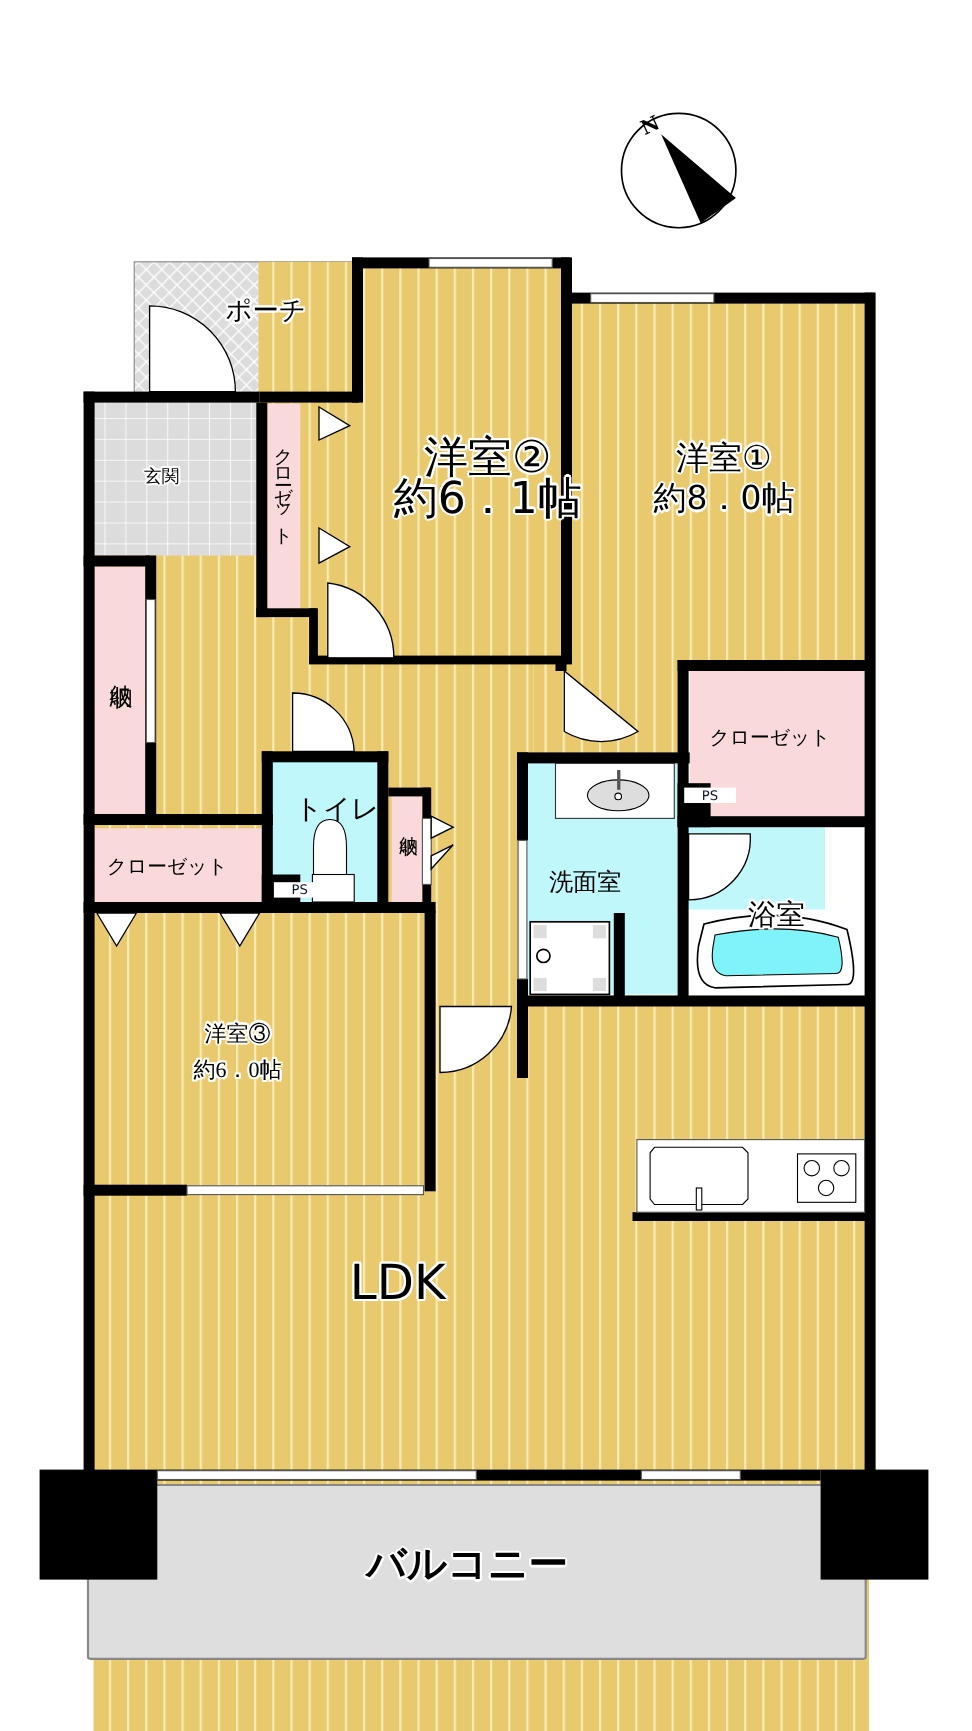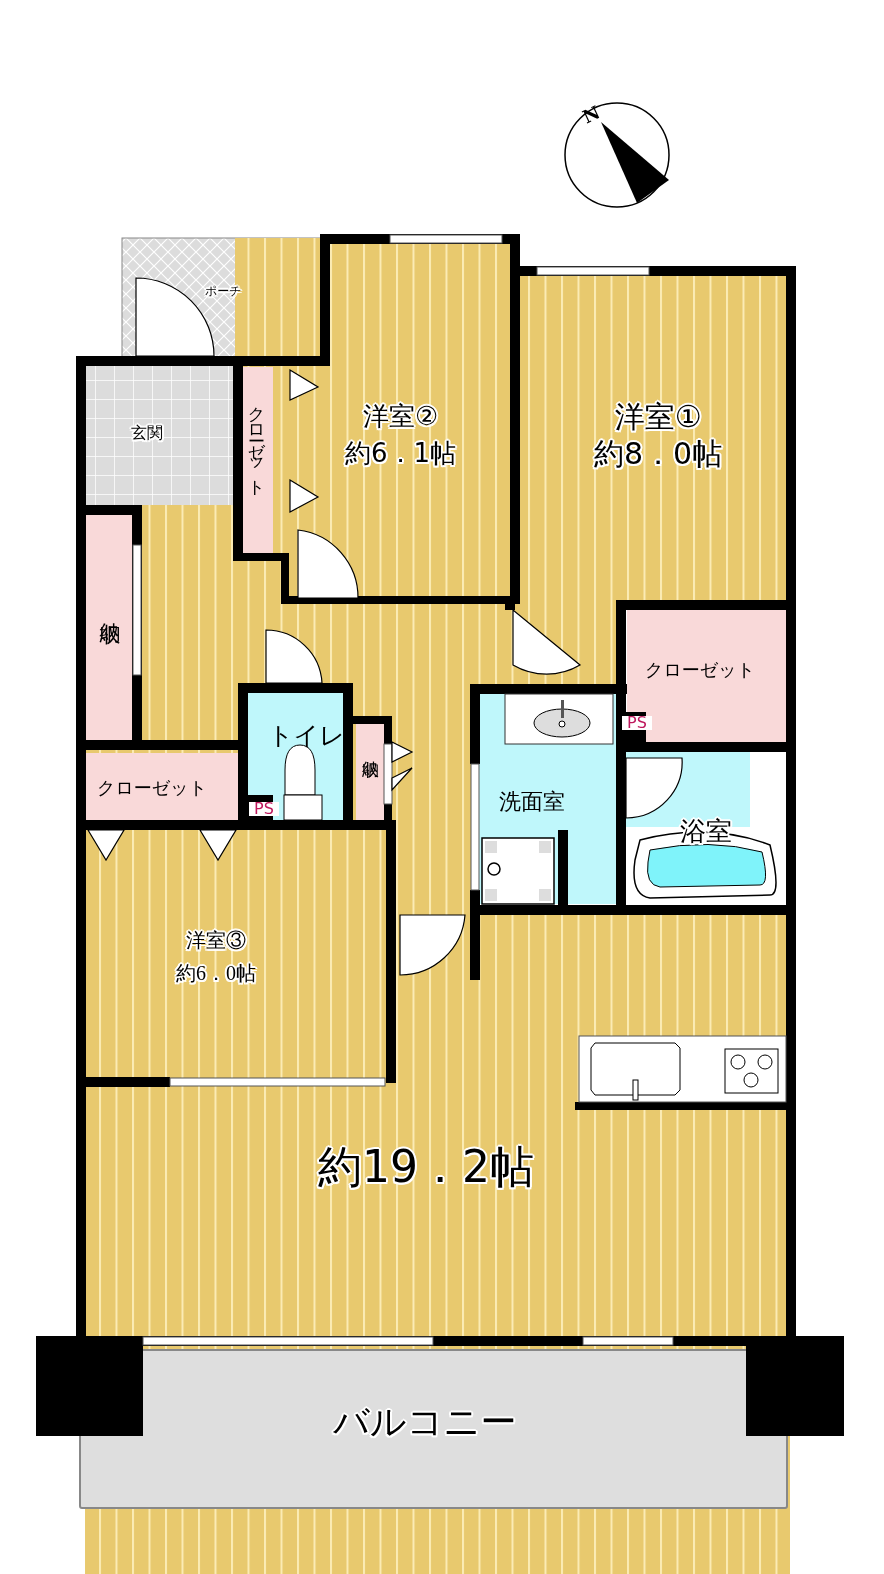--- a/index.html
+++ b/index.html
@@ -4,22 +4,22 @@
 <style>
   html, body { margin:0; padding:0; background:#ffffff; }
   body { width:884px; height:1574px; position:relative; overflow:hidden;
          font-family: "DejaVu Sans", "Liberation Sans", sans-serif; }
   #plan { position:absolute; left:0; top:0; }
   .lbl { position:absolute; color:#000; text-align:center; white-space:nowrap;
          text-shadow: 2px 0 0 #fff, -2px 0 0 #fff, 0 2px 0 #fff, 0 -2px 0 #fff,
                       1.5px 1.5px 0 #fff, -1.5px -1.5px 0 #fff, 1.5px -1.5px 0 #fff, -1.5px 1.5px 0 #fff; }
   .plain { text-shadow:none; }
   .vert { writing-mode: vertical-rl; text-orientation: upright; letter-spacing:-1px; }
-  .ps { position:absolute; font-size:16px; background:#fff; color:#be185d; line-height:14px;
-        padding:0 5px; text-shadow:none; }
+  .ps { position:absolute; font-size:12px; background:#fff; color:#0f172a; line-height:14px;
+        padding:0 16px; text-shadow:none; }
 </style>
 </head>
 <body>
 
 <svg id="plan" width="884" height="1574" viewBox="0 0 884 1574" xmlns="http://www.w3.org/2000/svg">
   <defs>
     <pattern id="wood" patternUnits="userSpaceOnUse" width="16.5" height="20">
       <rect width="16.5" height="20" fill="#E8C96E"></rect>
       <rect x="0" width="2" height="20" fill="#FBEBB4"></rect>
     </pattern>
@@ -182,27 +182,27 @@
     <rect x="633" y="1080" width="5" height="20" fill="#fff" stroke="#000"></rect>
     <rect x="725" y="1049" width="53" height="44" fill="#fff" stroke="#000"></rect>
     <circle cx="738" cy="1062" r="7" fill="#fff" stroke="#000"></circle>
     <circle cx="765" cy="1062" r="7" fill="#fff" stroke="#000"></circle>
     <circle cx="751" cy="1080" r="7" fill="#fff" stroke="#000"></circle>
   </g>
 </svg>
 
 <div class="lbl plain" style="left:583px;top:104px;font-size:18px;font-family:'DejaVu Serif',serif;font-weight:bold;transform:rotate(-25deg);">N</div>
 
-<div class="lbl" style="left:205px;top:283px;font-size:12px;">ポーチ</div>
+<div class="lbl" style="left:205px;top:266px;font-size:24px;">ポーチ</div>
 
 <div class="lbl" style="left:131px;top:423px;font-size:16px;">玄関</div>
 
 <div class="lbl plain vert" style="left:246px;top:395px;font-size:17px;">クローゼット</div>
 
-<div class="lbl" style="left:345px;top:398px;font-size:26px;line-height:37px;">
+<div class="lbl" style="left:358px;top:398px;font-size:40px;line-height:37px;">
   <div>洋室②</div>
   <div>約6．1帖</div>
 </div>
 
 <div class="lbl" style="left:594px;top:398px;font-size:30px;line-height:37px;">
   <div>洋室①</div>
   <div>約8．0帖</div>
 </div>
 
 <div class="lbl plain vert" style="left:96px;top:607px;font-size:21px;">収納</div>
@@ -222,16 +222,16 @@
 <div class="lbl plain" style="left:499px;top:787px;font-size:22px;">洗面室</div>
 
 <div class="lbl" style="left:680px;top:814px;font-size:26px;">浴室</div>
 
 <div class="lbl" style="left:176px;top:924px;font-size:20px;line-height:33px;font-family:Liberation Serif, serif;">
   <div>洋室③</div>
   <div>約6．0帖</div>
 </div>
 
 <div class="lbl" style="left:318px;top:1140px;font-size:44px;line-height:54px;">
-  <div>約19．2帖</div>
-</div>
-
-<div class="lbl" style="left:333px;top:1398px;font-size:36px;">バルコニー</div>
+  <div>LDK</div>
+</div>
+
+<div class="lbl" style="left:333px;top:1398px;font-size:36px;font-weight:bold;">バルコニー</div>
 
 </body></html>

